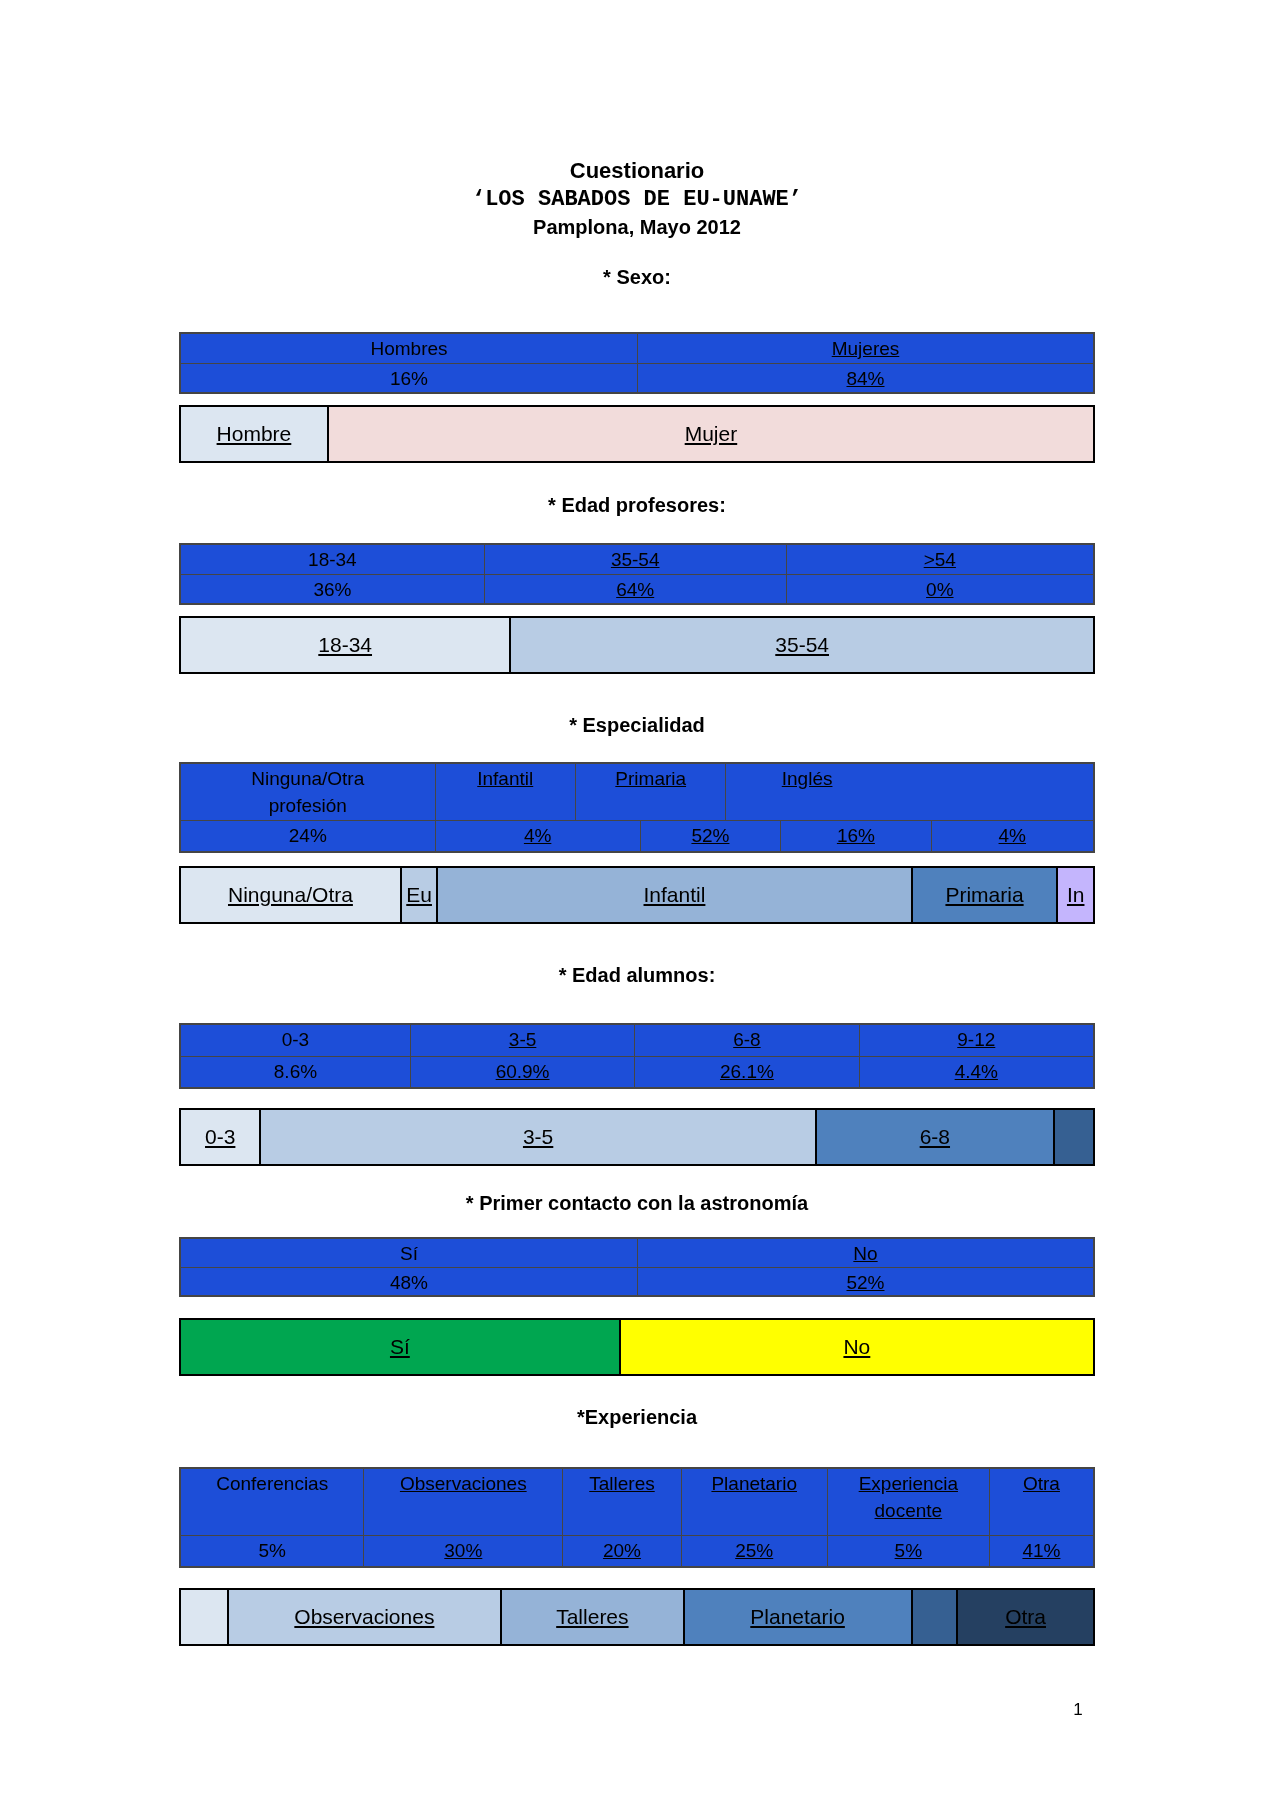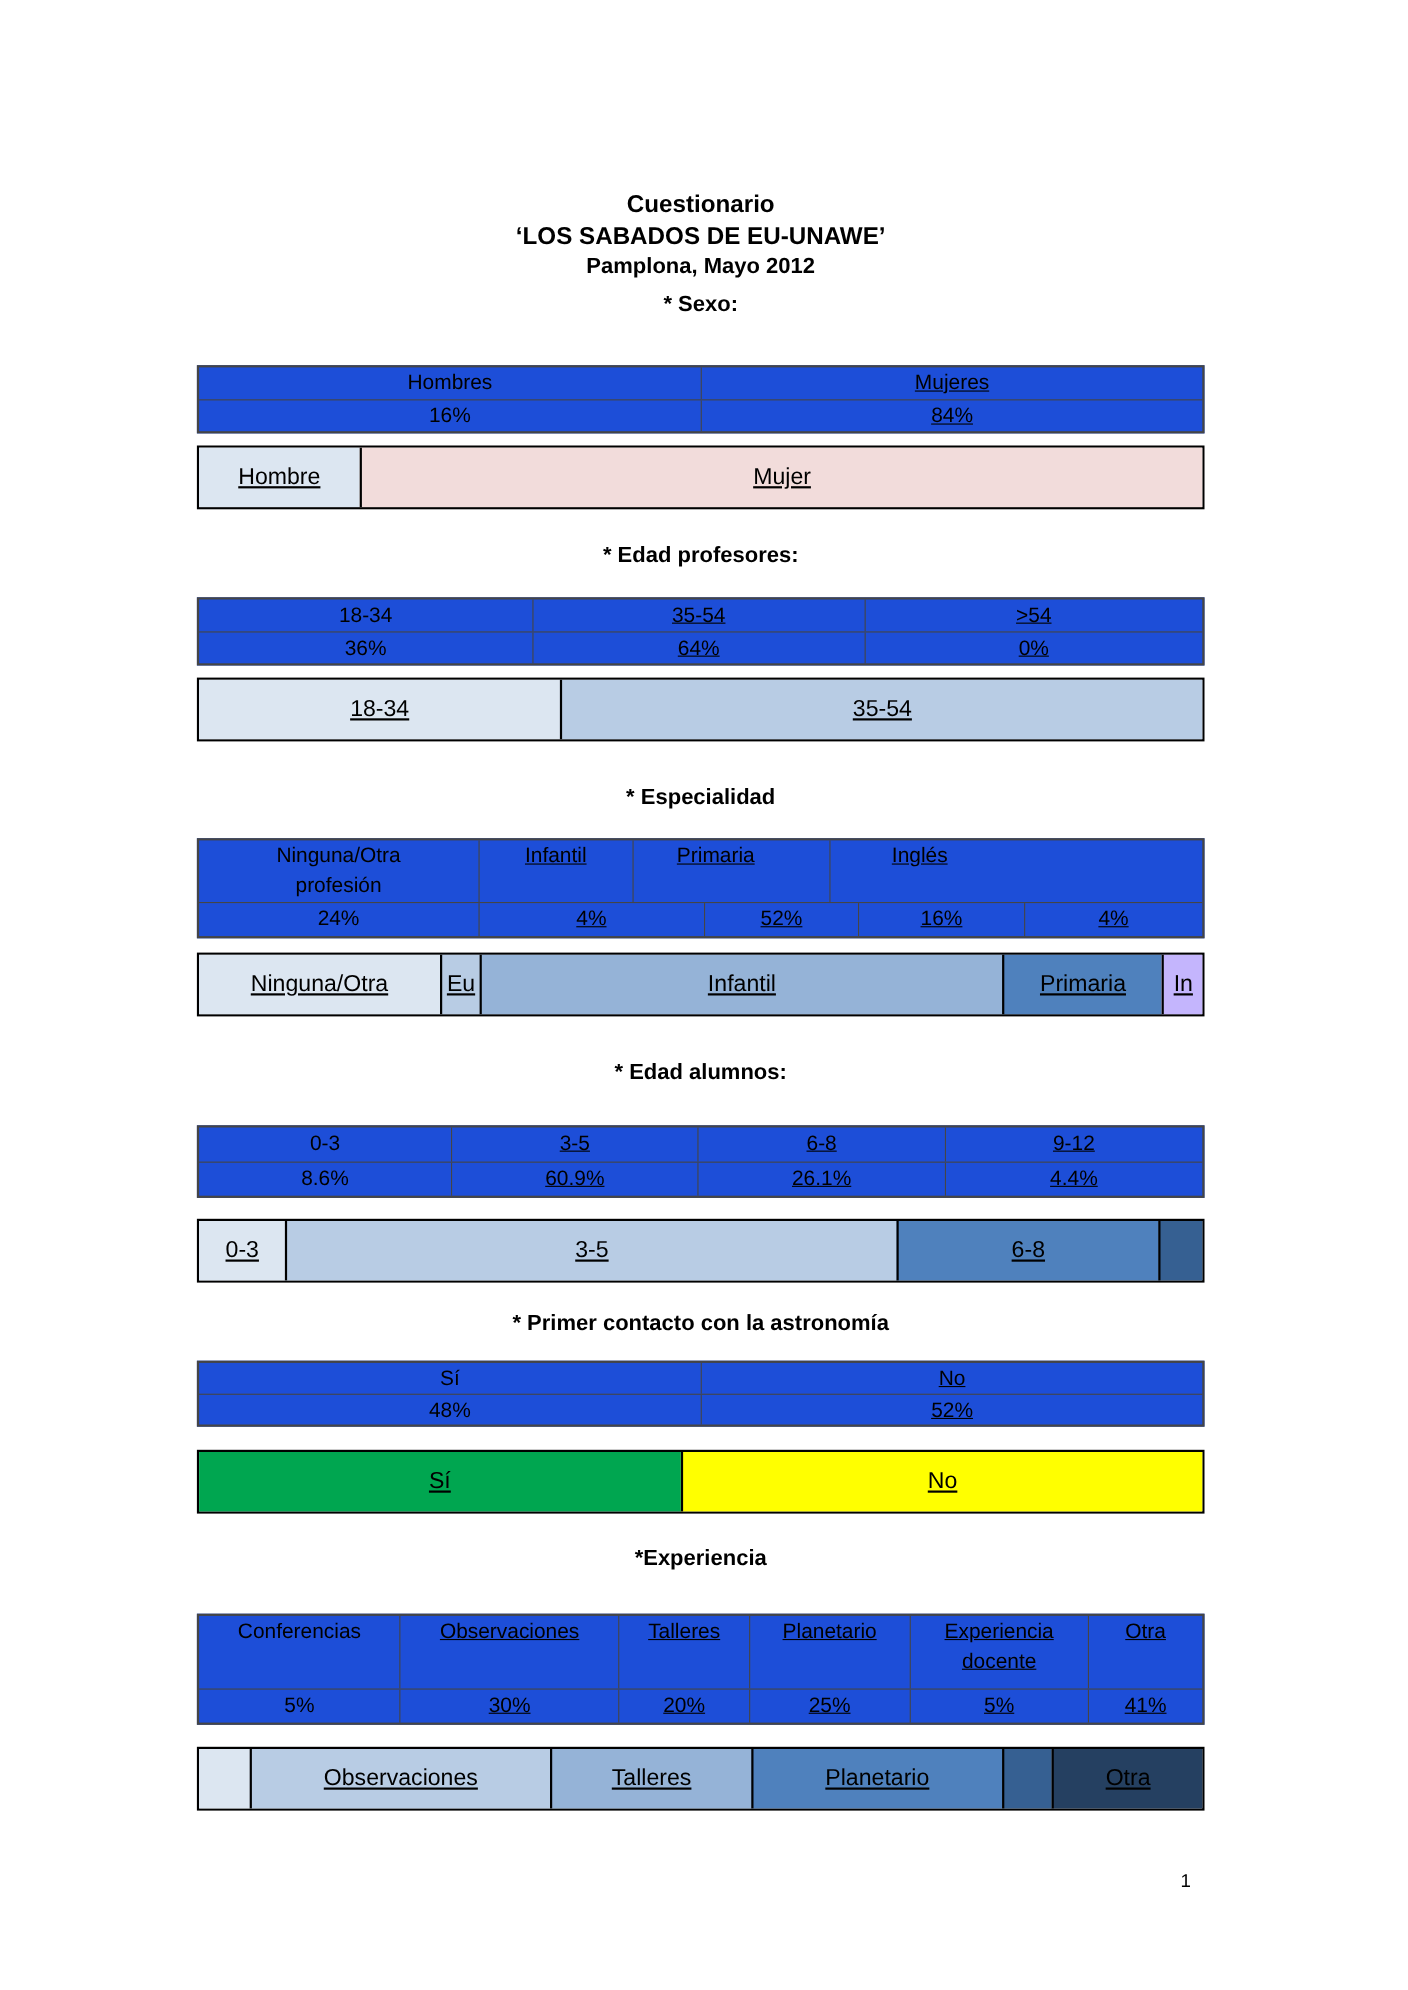--- a/index.html
+++ b/index.html
@@ -5,23 +5,23 @@
   * { margin:0; padding:0; box-sizing:border-box; }
   html,body { background:#ffffff; }
   .page {
     position:relative;
     width:1280px; height:1809px;
     background:#ffffff;
     font-family:"Liberation Sans", sans-serif;
     color:#000;
     overflow:hidden;
   }
-  .tline { position:absolute; left:179px; width:916px; text-align:center; font-weight:bold;margin-top:15px; }
+  .tline { position:absolute; left:179px; width:916px; text-align:center; font-weight:bold; }
   .t1 { top:158px; font-size:22px; }
-  .t2 { top:187px; font-size:22px; }
+  .t2 { top:187px; font-size:22px;font-family:Liberation Mono, monospace; }
   .t3 { top:216px; font-size:20px; }
   .heading {
     position:absolute; left:179px; width:916px; height:26px;
     text-align:center; font-weight:bold; font-size:20px; line-height:26px;
   }
   .dtable {
     position:absolute; left:179px; width:916px;
     border:2px solid #454545; background:#1d4ed8;
   }
   .trow { display:flex; width:100%; }
@@ -86,21 +86,21 @@
     <div class="seg" style="width: 64%; background: rgb(184, 204, 228);">35-54</div>
   </div>
 
   <div class="heading" style="top:712px">* Especialidad</div>
   <div class="dtable" style="top:762px">
     <div class="trow" style="height:56px">
       <div class="tcell" style="width: 27.8%;">Ninguna/Otra
 profesión</div>
       <div class="tcell" style="width: 15.4%;">Infantil</div>
       <div class="tcell" style="width: 16.5%;">Primaria</div>
-      <div class="tcell" style="width: 17.8%; margin-left: 29px;">Inglés</div>
+      <div class="tcell" style="width: 17.8%;">Inglés</div>
     </div>
     <div class="trow" style="height:31px">
       <div class="tcell" style="width: 27.8%;">24%</div>
       <div class="tcell" style="width: 22.5%;">4%</div>
       <div class="tcell" style="width: 15.4%;">52%</div>
       <div class="tcell" style="width: 16.5%;">16%</div>
       <div class="tcell" style="width: 17.8%;">4%</div>
     </div>
   </div>
   <div class="bar" style="top:866px">

